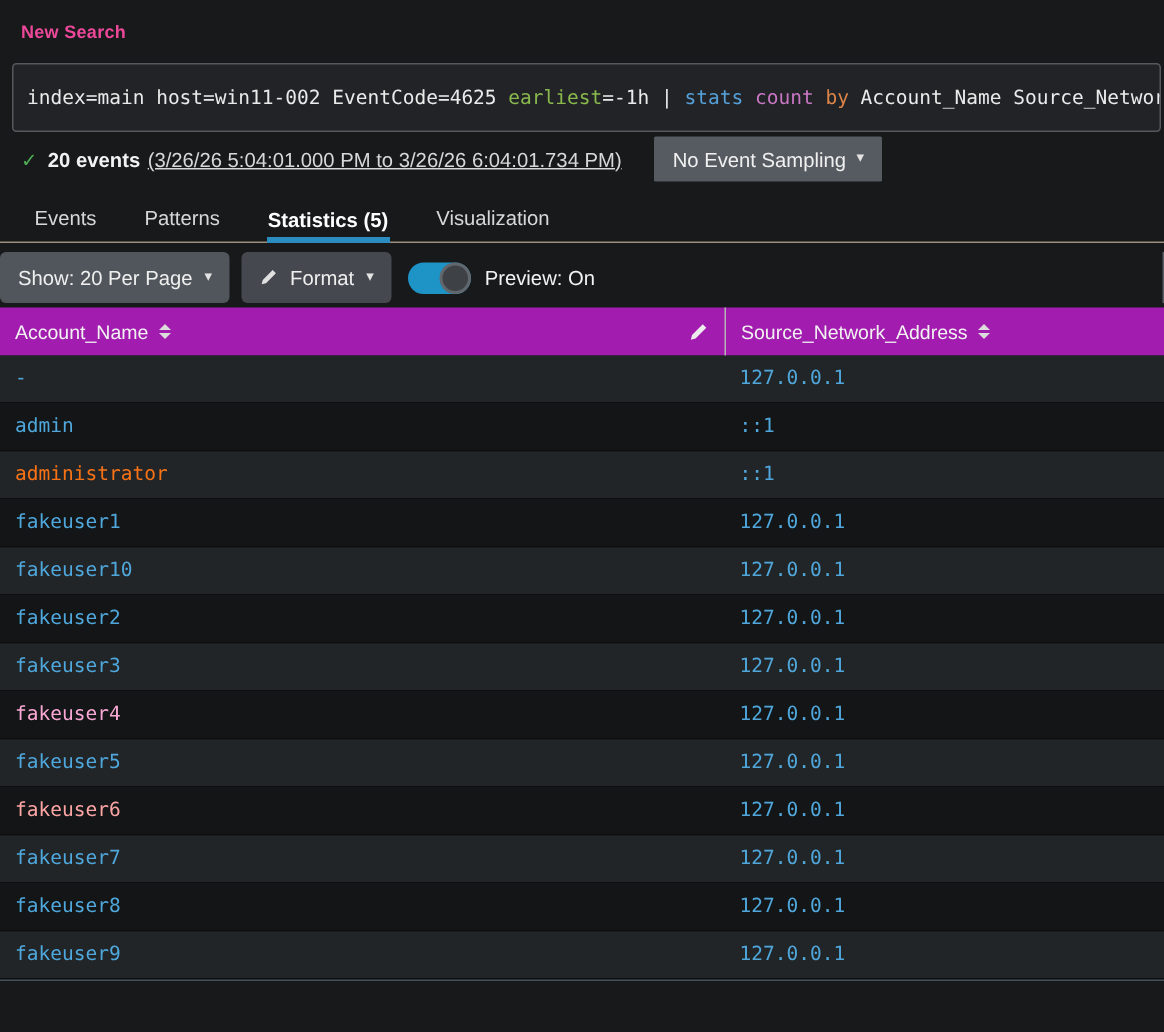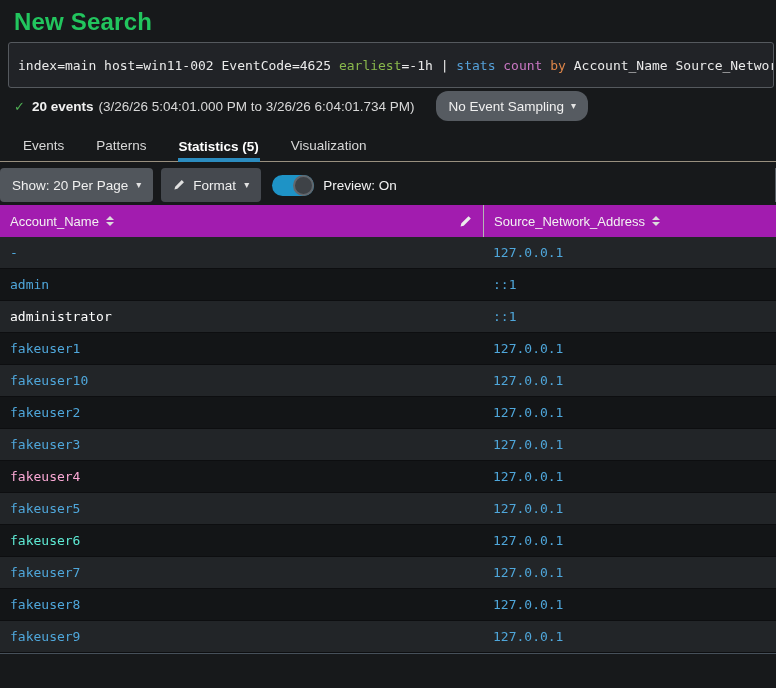--- a/index.html
+++ b/index.html
@@ -6,23 +6,23 @@
   html,body { width:776px; height:688px; }
   body {
     background:#17191b;
     font-family:"Liberation Sans", sans-serif;
     color:#eaeaea;
     overflow:hidden;
     position:relative;
   }
   .page-title {
     padding:10px 14px 9px;
-    font-size:24px;
+    font-size:12px;
     font-weight:bold;
-    color:#22c55e;
+    color:#ec4899;
     line-height:23px;
     letter-spacing:.2px;
   }
   .searchbar {
     margin:0 2px 0 8px;
     height:46px;
     border:1px solid #55595e;
     border-radius:3px;
     background:#212327;
     display:flex;
@@ -37,25 +37,25 @@
   .events-row {
     display:flex;
     align-items:center;
     margin-top:3px;
     height:30px;
     padding-left:14px;
     font-size:13.5px;
   }
   .check { color:#4fae54; margin-right:7px; font-size:13px; }
   .events-count { font-weight:bold; color:#f2f2f2; margin-right:5px; }
-  .time-range { color:#d8d8d8; }
+  .time-range { color:#d8d8d8;text-decoration:underline; }
   .sampling-btn {
     margin-left:22px;
     background:#565b61;
-    border-radius:12px;
+    border-radius:1px;
     height:30px;
     padding:0 12px;
     display:flex;
     align-items:center;
     gap:7px;
     color:#f0f0f0;
     font-size:13.5px;
     cursor:pointer;
   }
   .caret { font-size:10px; color:#e3e3e3; line-height:1; }
@@ -259,21 +259,21 @@
       <div class="trow even">
         <div class="cell c1">
           <span class="cell-link" style="color: rgb(79, 167, 219); text-align: right;">admin</span>
         </div>
         <div class="cell c2">
           <span class="cell-link" style="color: rgb(79, 167, 219);">::1</span>
         </div>
       </div>
       <div class="trow odd">
         <div class="cell c1">
-          <span class="cell-link" style="color: #ffffff;">administrator</span>
+          <span class="cell-link" style="color: #f97316;">administrator</span>
         </div>
         <div class="cell c2">
           <span class="cell-link" style="color: rgb(79, 167, 219);">::1</span>
         </div>
       </div>
       <div class="trow even">
         <div class="cell c1">
           <span class="cell-link" style="color: rgb(79, 167, 219);">fakeuser1</span>
         </div>
         <div class="cell c2">
@@ -315,21 +315,21 @@
       <div class="trow odd">
         <div class="cell c1">
           <span class="cell-link" style="color: rgb(79, 167, 219);">fakeuser5</span>
         </div>
         <div class="cell c2">
           <span class="cell-link" style="color: rgb(79, 167, 219);">127.0.0.1</span>
         </div>
       </div>
       <div class="trow even">
         <div class="cell c1">
-          <span class="cell-link" style="color: #5eead4; text-align: center;">fakeuser6</span>
+          <span class="cell-link" style="color: #fca5a5; text-align: center;">fakeuser6</span>
         </div>
         <div class="cell c2">
           <span class="cell-link" style="color: rgb(79, 167, 219);">127.0.0.1</span>
         </div>
       </div>
       <div class="trow odd">
         <div class="cell c1">
           <span class="cell-link" style="color: rgb(79, 167, 219);">fakeuser7</span>
         </div>
         <div class="cell c2">

